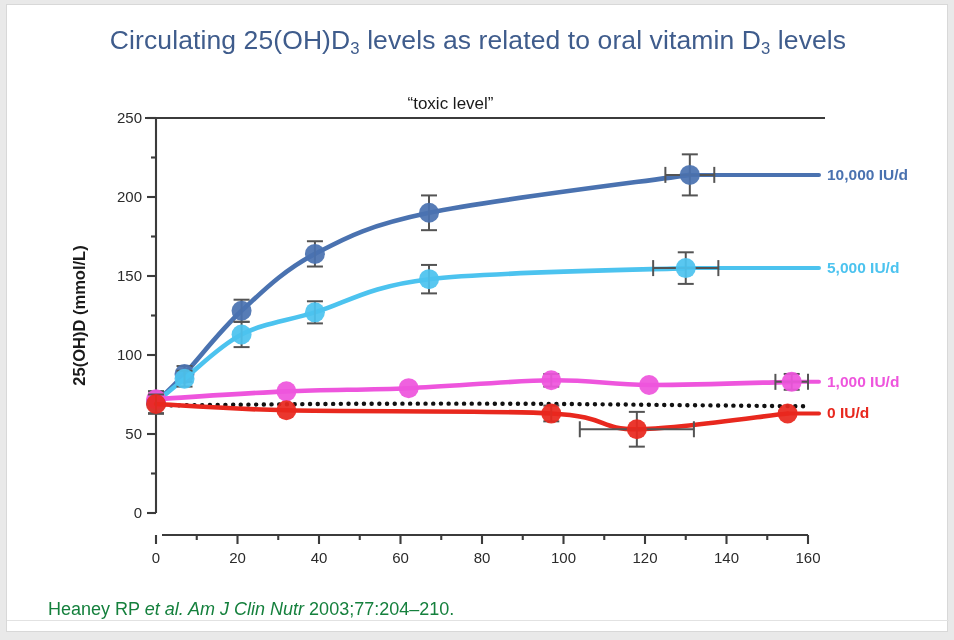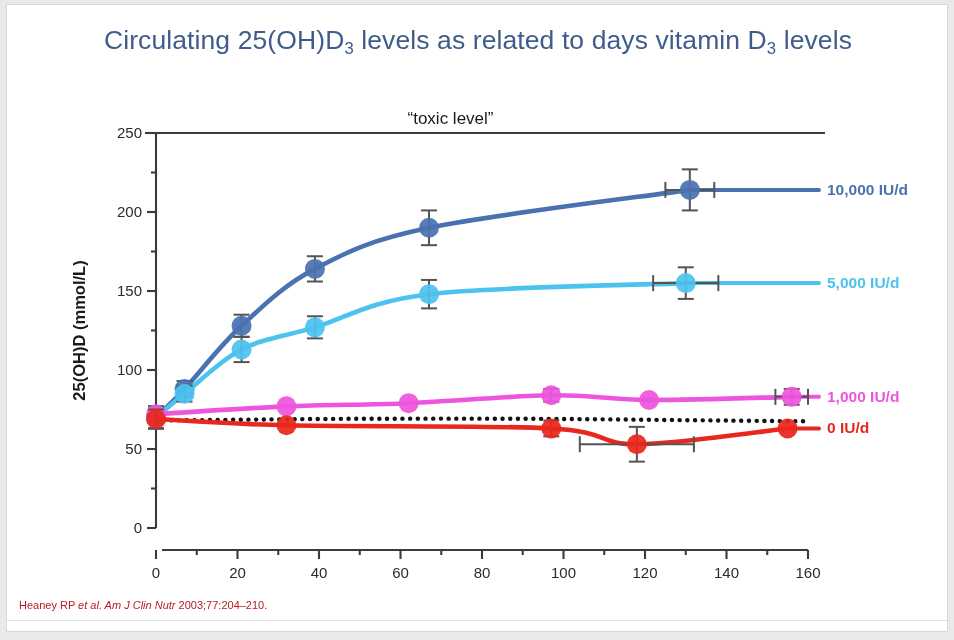--- a/index.html
+++ b/index.html
@@ -24,28 +24,28 @@
     text-align: center;
     font-size: 26.5px;
     color: #3f5c8c;
     letter-spacing: 0.1px;
     white-space: nowrap;
     font-weight: 400;
   }
   #title sub { font-size: 0.63em; vertical-align: baseline; position: relative; top: 5px; }
   #chart-wrap {
     position: absolute;
-    left: 0; top: 90px;
+    left: 0; top: 75px;
     width: 942px; height: 495px;
   }
   #citation {
     position: absolute;
-    left: 12px; top: 594px;
-    font-size: 11px;
-    color: #b91c1c;
+    left: 41px; top: 594px;
+    font-size: 18px;
+    color: #15803d;
   }
   #citation .it { font-style: italic; }
   #footer-rule {
     position: absolute;
     left: 0; bottom: 10px; width: 942px; height: 1px;
     background: #e2e2e2;
   }
   svg { display: block; }
   .axis-line { stroke: #3b3b3b; stroke-width: 2.1; fill: none; }
   .tick { stroke: #3b3b3b; stroke-width: 2.1; }
@@ -55,21 +55,21 @@
   .serieslbl { font-size: 15.5px; font-weight: bold; font-family: "Liberation Sans", sans-serif; }
   .errbar { stroke: #545454; stroke-width: 2; }
   .curve { fill: none; stroke-linecap: round; }
 </style>
 </head>
 <body>
 
 <div id="slide">
 
   <div id="title">
-    <span>Circulating 25(OH)D</span><sub>3</sub><span> levels as related to days vitamin D</span><sub>3</sub><span> levels</span>
+    <span>Circulating 25(OH)D</span><sub>3</sub><span> levels as related to oral vitamin D</span><sub>3</sub><span> levels</span>
   </div>
 
   <div id="chart-wrap">
     <svg id="chart-svg" width="942" height="495" viewBox="0 0 942 495">
       <g id="chart-root">
           <line x1="138" y1="38" x2="818" y2="38" class="axis-line"></line>
           <text x="443.5" y="29" class="toxic-lbl" text-anchor="middle">“toxic level”</text>
           <line x1="149" y1="38" x2="149" y2="433" class="axis-line"></line>
           <line x1="140" y1="433" x2="149" y2="433" class="tick"></line>
           <text x="135" y="438" class="ticklbl" text-anchor="end">0</text>

